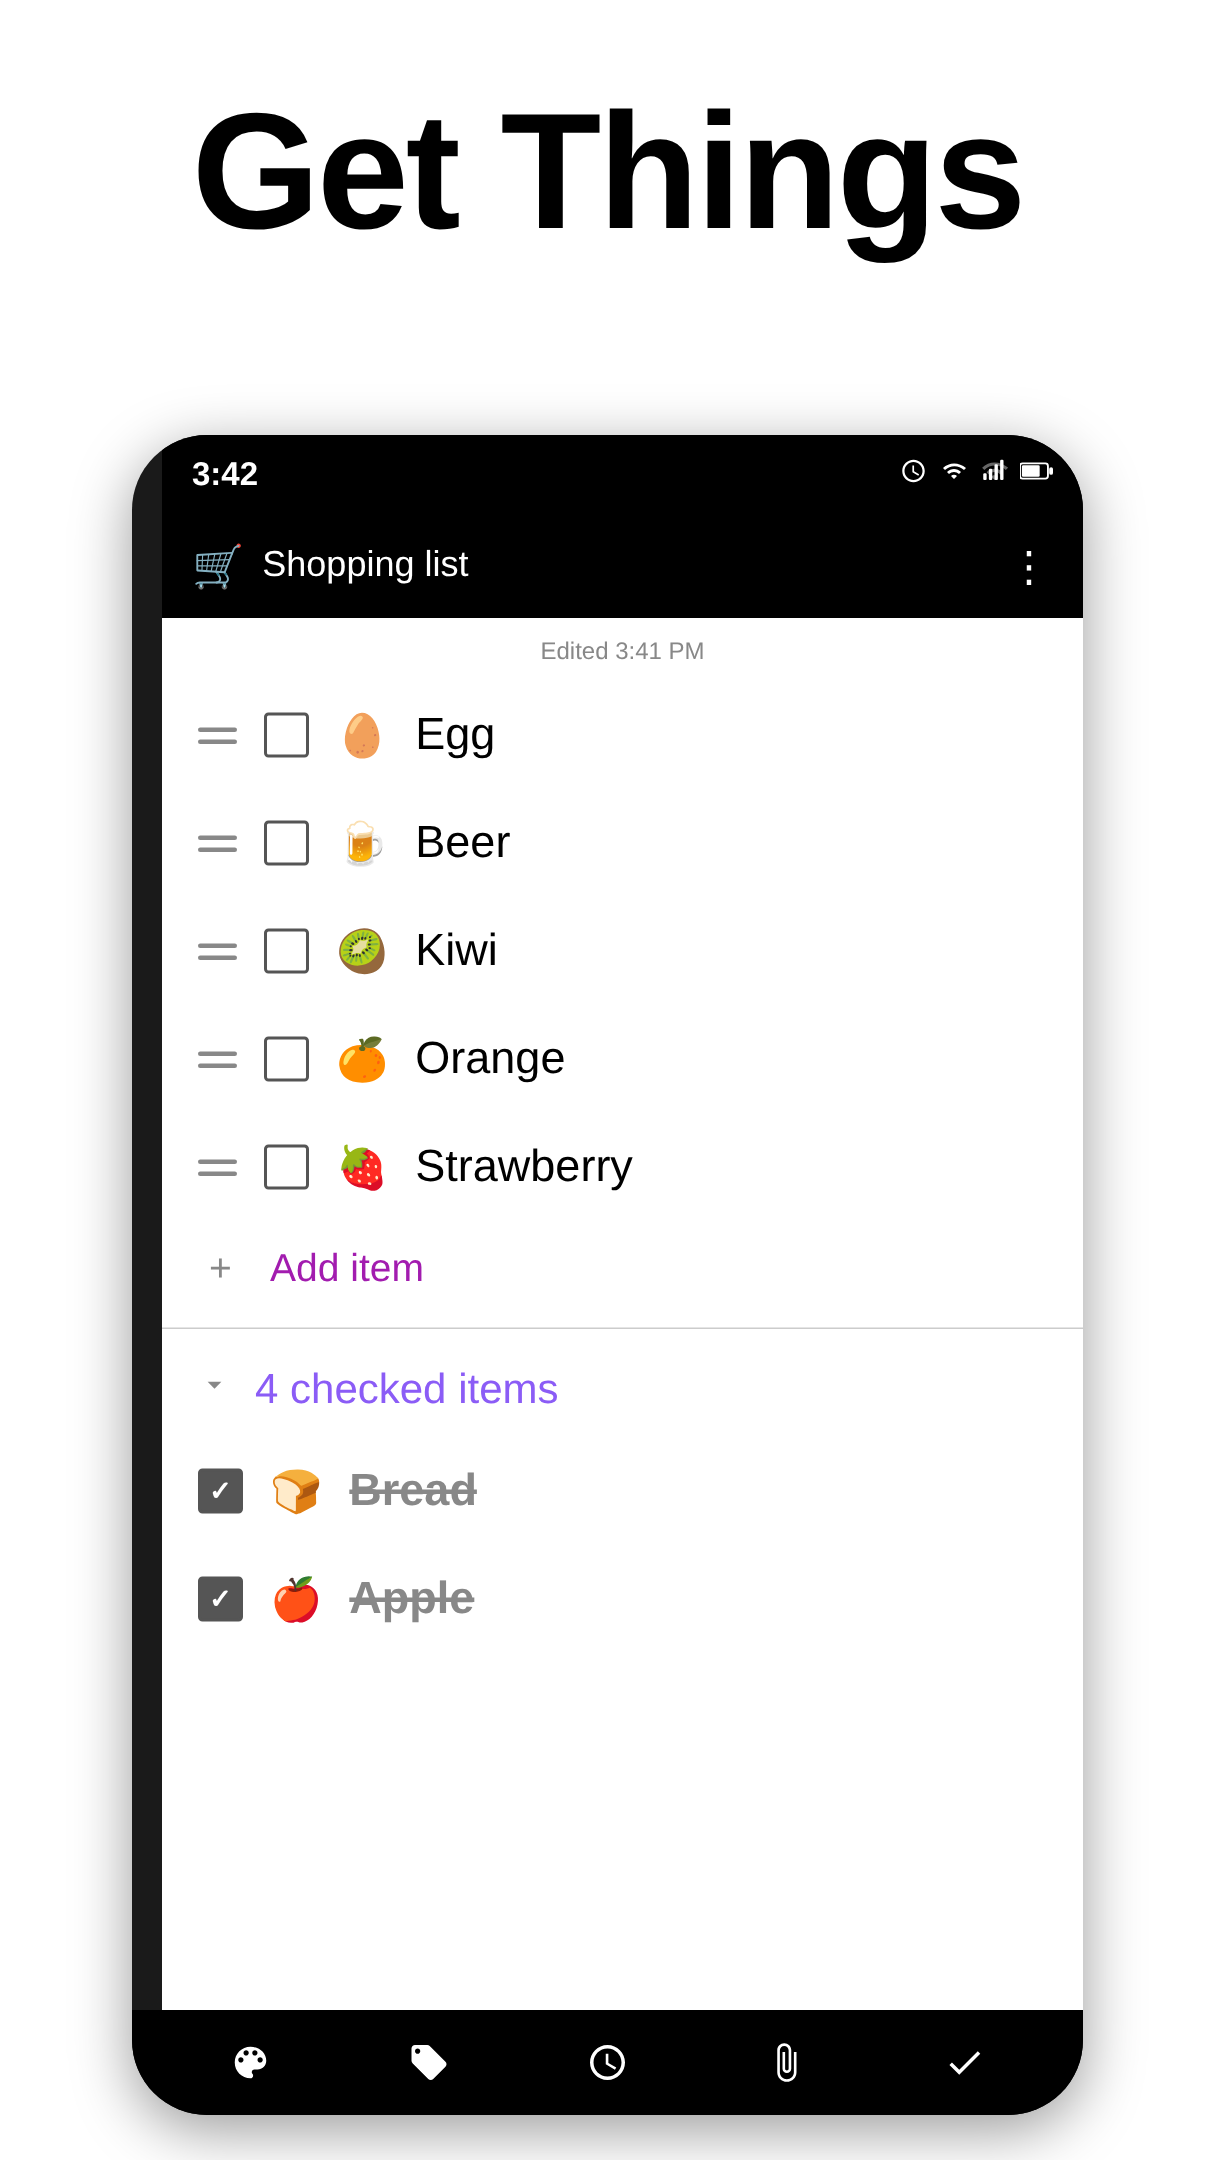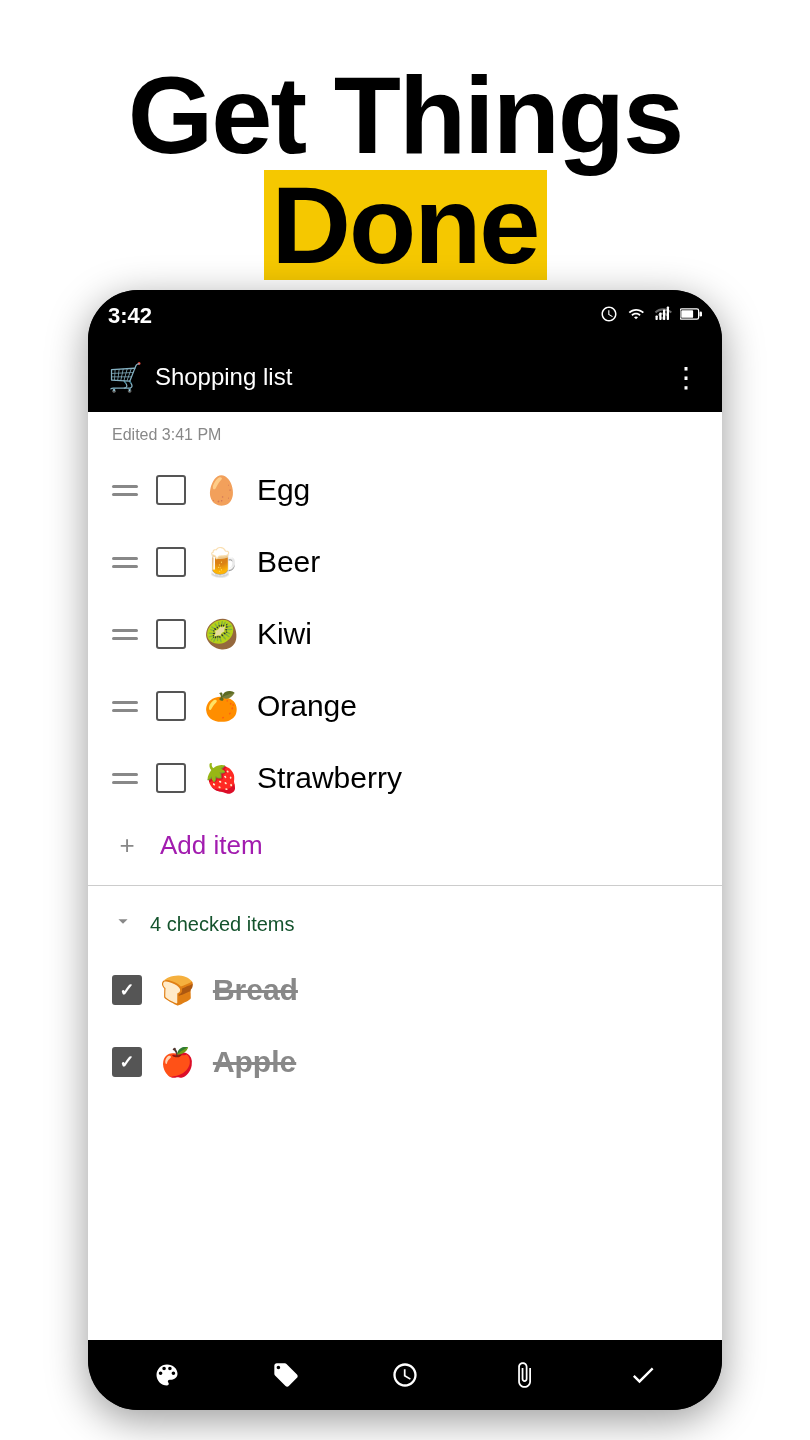--- a/index.html
+++ b/index.html
@@ -45,20 +45,21 @@
     .phone {
       position: absolute;
       top: 290px;
       left: 88px;
       width: 634px;
       height: 1120px;
       background: #1a1a1a;
       border-radius: 50px;
       overflow: hidden;
       box-shadow: 0 10px 40px rgba(0,0,0,0.4);
+      padding-left: 20px;
     }
 
     
     .status-bar {
       background: #000000;
       height: 52px;
       display: flex;
       align-items: center;
       justify-content: space-between;
       padding: 0 20px;
@@ -112,21 +113,21 @@
 
     
     .content {
       background: #ffffff;
       flex: 1;
       height: calc(100% - 52px - 70px - 70px);
       overflow: hidden;
     }
 
     .edited-label {
-      text-align: left;
+      text-align: center;
       color: #888888;
       font-size: 16px;
       padding: 14px 24px 10px 24px;
     }
 
     
     .list-item {
       display: flex;
       align-items: center;
       padding: 16px 24px;
@@ -226,22 +227,22 @@
       gap: 16px;
       cursor: pointer;
     }
 
     .chevron-down {
       font-size: 22px;
       color: #888888;
     }
 
     .checked-count {
-      font-size: 20px;
-      color: #14532d;
+      font-size: 28px;
+      color: #8b5cf6;
     }
 
     
     .bottom-nav {
       position: absolute;
       bottom: 0;
       left: 0;
       right: 0;
       height: 70px;
       background: #000000;
@@ -260,21 +261,20 @@
       justify-content: center;
       width: 50px;
       height: 50px;
     }
   </style>
 </head>
 <body>
 
 <div class="page-header">
   <span class="header-title-normal">Get Things </span>
-    <span class="header-title-highlight">Done</span>
 </div>
 
 <div class="phone">
 
   <div class="status-bar">
     <span class="status-time">3:42</span>
     <div class="status-icons">
 
       <span>
         <svg width="18" height="18" viewBox="0 0 24 24" fill="white">

